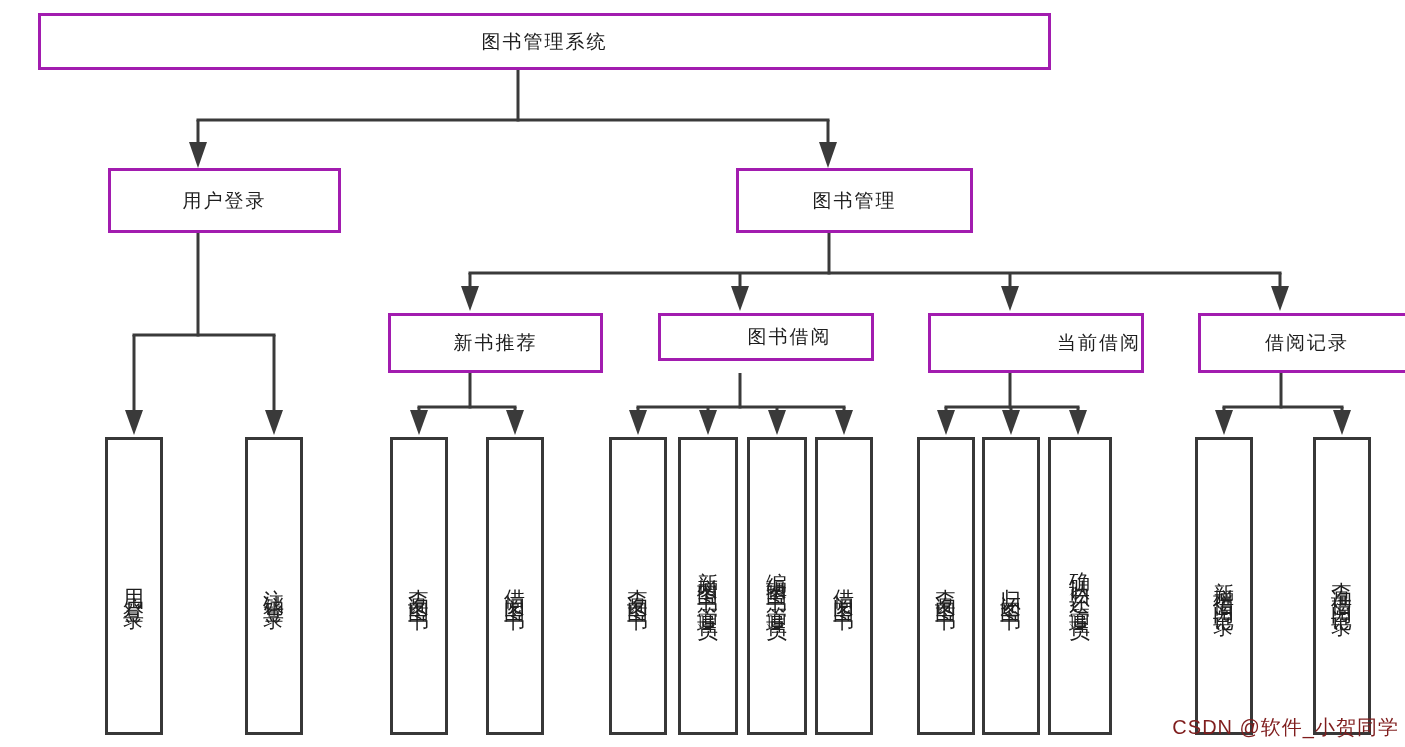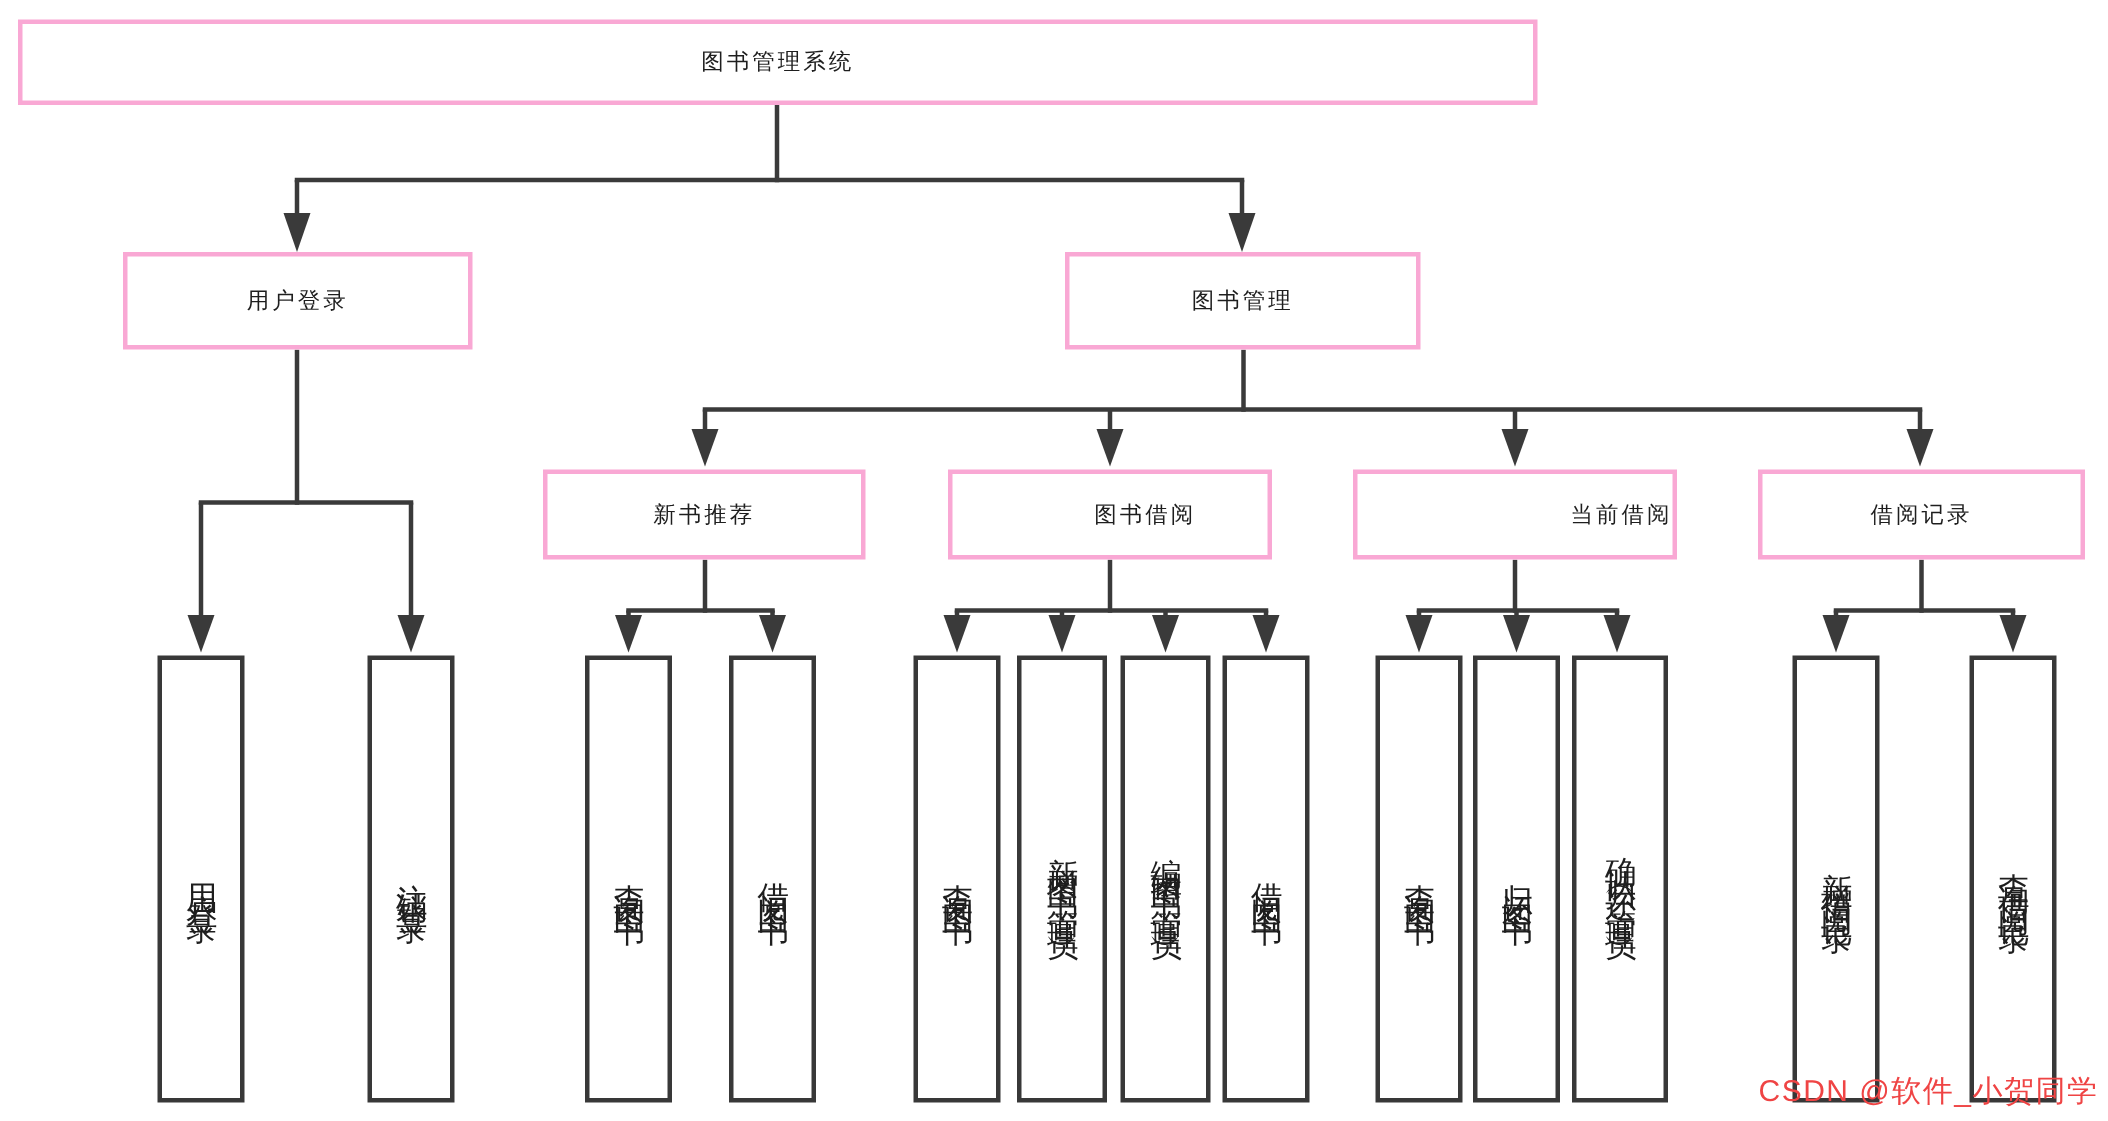--- a/index.html
+++ b/index.html
@@ -12,29 +12,30 @@
     overflow: hidden;
   }
   #connectors {
     position: absolute;
     left: 0; top: 0;
     width: 1405px; height: 747px;
   }
   .box {
     position: absolute;
     box-sizing: border-box;
-    border: 3px solid #f9a8d4;
+    border: 3px solid #a21caf;
     background: #ffffff;
     display: flex;
     align-items: center;
     justify-content: center;
     color: #1e1e1e;
-    font-size: 15px;
+    font-size: 19px;
     letter-spacing: 2px;
     white-space: nowrap;
+    margin-left: 26px;
   }
   .vbox {
     position: absolute;
     box-sizing: border-box;
     border: 3px solid #383838;
     background: #ffffff;
     display: flex;
     align-items: center;
     justify-content: center;
     color: #1e1e1e;
@@ -50,42 +51,42 @@
     letter-spacing: 7px;
     white-space: nowrap;
   }
   
   #root    { left: 12px;   top: 13px;  width: 1013px; height: 57px; }
   
   #l2-login  { left: 82px;  top: 168px; width: 233px; height: 65px; }
   #l2-manage { left: 710px; top: 168px; width: 237px; height: 65px; }
   
   #l3-newbook { left: 362px;  top: 313px; width: 215px; height: 60px; }
-  #l3-borrow  { left: 632px;  top: 313px; width: 216px; height: 60px; padding-left: 47px; }
+  #l3-borrow  { left: 632px;  top: 313px; width: 216px; height: 48px; padding-left: 47px; }
   #l3-current { left: 902px;  top: 313px; width: 216px; height: 60px; justify-content: flex-end; }
   #l3-records { left: 1172px; top: 313px; width: 218px; height: 60px; font-family: Liberation Mono, monospace; }
   
   #lf-login-1   { left: 105px; }
   #lf-login-2   { left: 245px; }
   #lf-newbook-1 { left: 390px; }
   #lf-newbook-2 { left: 486px; }
   #lf-borrow-1  { left: 609px; }
   #lf-borrow-2  { left: 678px; width: 60px; }
   #lf-borrow-3  { left: 747px; width: 60px; }
   #lf-borrow-4  { left: 815px; }
   #lf-current-1 { left: 917px; }
   #lf-current-2 { left: 982px; }
   #lf-current-3 { left: 1048px; width: 64px; }
   #lf-records-1 { left: 1195px; }
   #lf-records-2 { left: 1313px; }
   #watermark {
     position: absolute;
     right: 6px;
     bottom: 6px;
-    color: #ef4444;
+    color: #7f1d1d;
     font-size: 20px;
     letter-spacing: 1px;
     white-space: nowrap;
   }
 </style>
 </head>
 <body>
 
 <div id="canvas">
 

